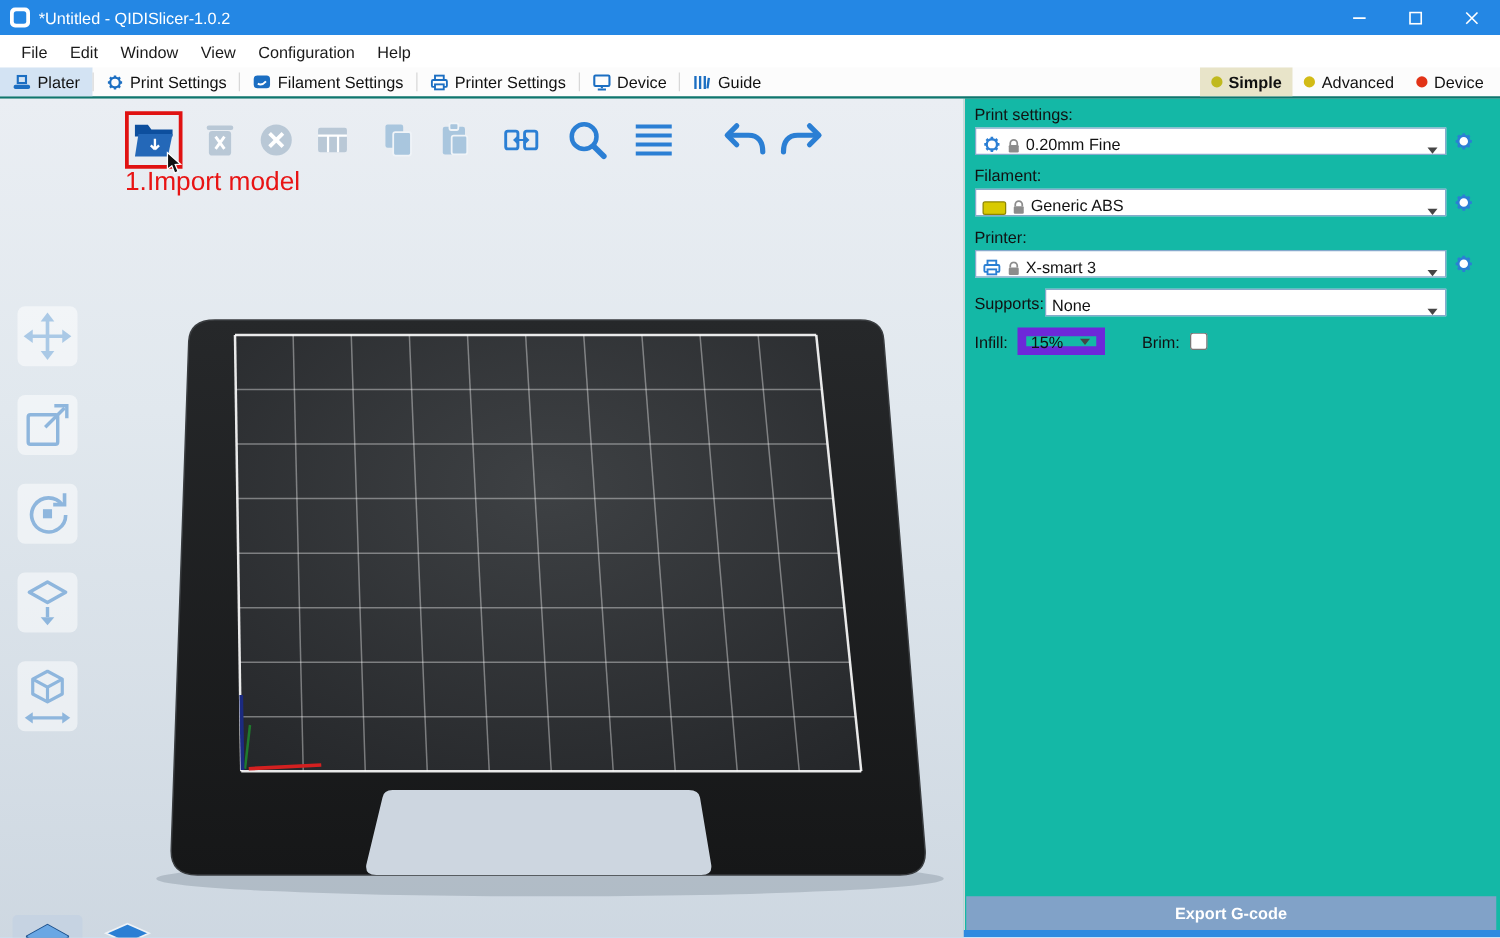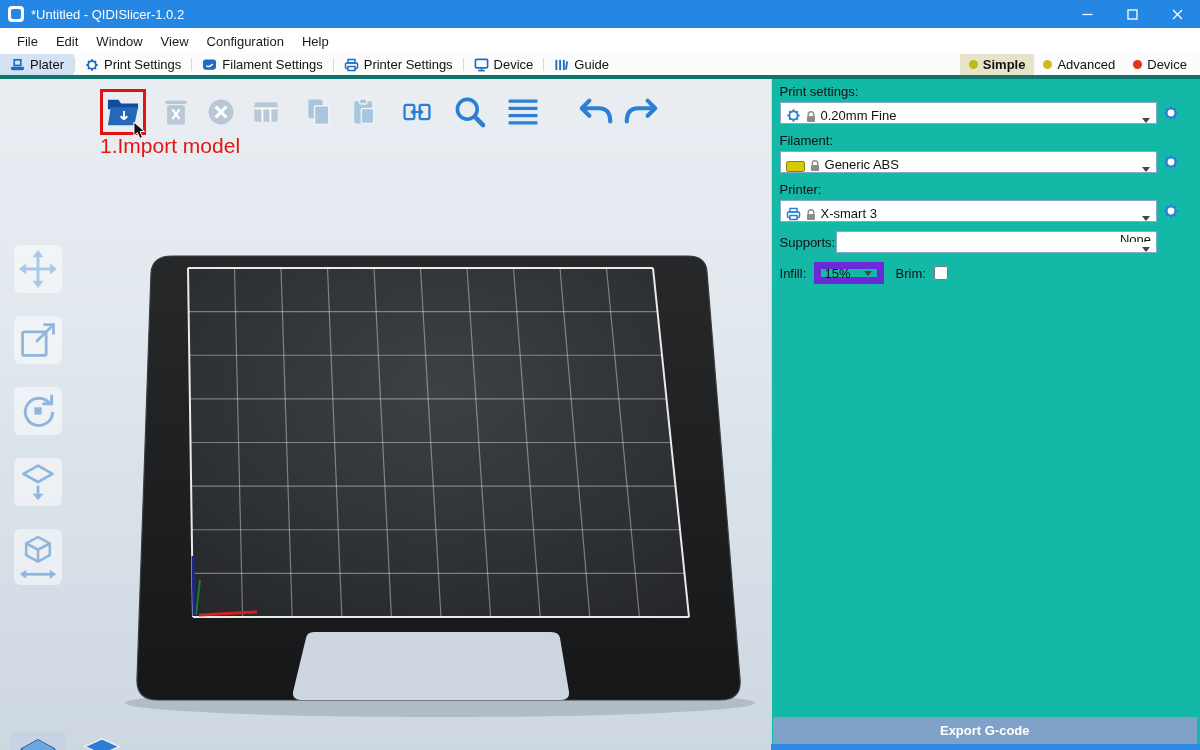--- a/index.html
+++ b/index.html
@@ -13,21 +13,21 @@
   .titlebar { height:28px; background:#2487e4; display:flex; align-items:center; padding-left:8px; color:#fff; }
   .app-icon { width:16px; height:16px; background:#fff; border-radius:4px; margin-right:7px; display:flex; align-items:center; justify-content:center; flex:none; }
   .app-icon .inner { width:10px; height:10px; background:#2487e4; border-radius:2px; }
   .win-title { font-size:13px; }
   .win-controls { margin-left:auto; display:flex; height:28px; }
   .win-btn { width:45px; height:28px; display:flex; align-items:center; justify-content:center; }
   
   .menubar { height:26px; display:flex; align-items:center; padding-left:8px; background:#fff; }
   .menu-item { padding:0 9px; height:100%; display:flex; align-items:center; color:#1a1a1a; }
   
-  .tabbar { height:25px; display:flex; align-items:stretch; background:#fcfcfc; border-bottom:4px solid #0f766e; }
+  .tabbar { height:25px; display:flex; align-items:stretch; background:#fcfcfc; border-bottom:2px solid #0f766e; }
   .tab { display:flex; align-items:center; gap:5px; padding:0 10px; color:#111; white-space:nowrap; }
   .tab.active { background:#d3e3f3; }
   .tab-sep { width:1px; background:#d8d8d8; margin:4px 0; }
   .modes { margin-left:auto; display:flex; align-items:stretch; padding-right:4px; }
   .mode { display:flex; align-items:center; gap:5px; padding:0 9px; }
   .mode.active { background:#e8e4c9; font-weight:bold; }
   .dot { width:9px; height:9px; border-radius:50%; flex:none; }
   
   .main { display:flex; height:665px; }
   .viewport { position:relative; width:785px; height:714px; overflow:hidden;
@@ -52,24 +52,24 @@
   .sidebar { position:relative; width:437px; height:665px; background:#14b8a6; border-left:1px solid #d5d5d5; padding:3px 20px 0 8px; }
   .lbl { margin:2px 0 3px 0; }
   .combo-row { display:flex; align-items:center; margin-bottom:9px; }
   .combo { flex:1; height:22px; border:1px solid #86aacc; background:#fff; display:flex; align-items:flex-end; padding:0 5px; gap:5px; }
   .combo .val { flex:1; overflow:hidden; white-space:nowrap; }
   .chev { width:0; height:0; border-left:4px solid transparent; border-right:4px solid transparent; border-top:5px solid #454545; margin-right:1px; flex:none; }
   .gear-btn { width:18px; margin-left:5px; display:flex; justify-content:center; flex:none; }
   .swatch { width:19px; height:11px; background:#d8ca00; border:1px solid #8f8600; border-radius:2px; flex:none; }
   .inline-row { display:flex; align-items:center; margin:1px 0 9px 0; }
   .supports-lbl { width:56px; flex:none; }
-  .supports-combo { margin-right:23px;flex-direction:column; }
+  .supports-combo { margin-right:23px; }
   .infill-lbl { width:34px; flex:none; }
   .infill-combo { flex:none; width:70px; height:22px; border:7px solid #6d28d9; display:flex; align-items:center; padding:0 4px; gap:4px; }
-  .brim-lbl { margin-left:12px; }
+  .brim-lbl { margin-left:30px; }
   .brim-check { margin-left:8px; width:14px; height:14px; }
   .export-btn { position:absolute; left:1px; right:3px; bottom:0; height:27px; background:#81a2c8; color:#fff; font-weight:bold; display:flex; align-items:center; justify-content:center; }
   
   .bottom-strip { height:6px; background:#2e8ae0; }
 </style>
 </head>
 <body>
 
 <div class="titlebar">
   <div class="app-icon">

